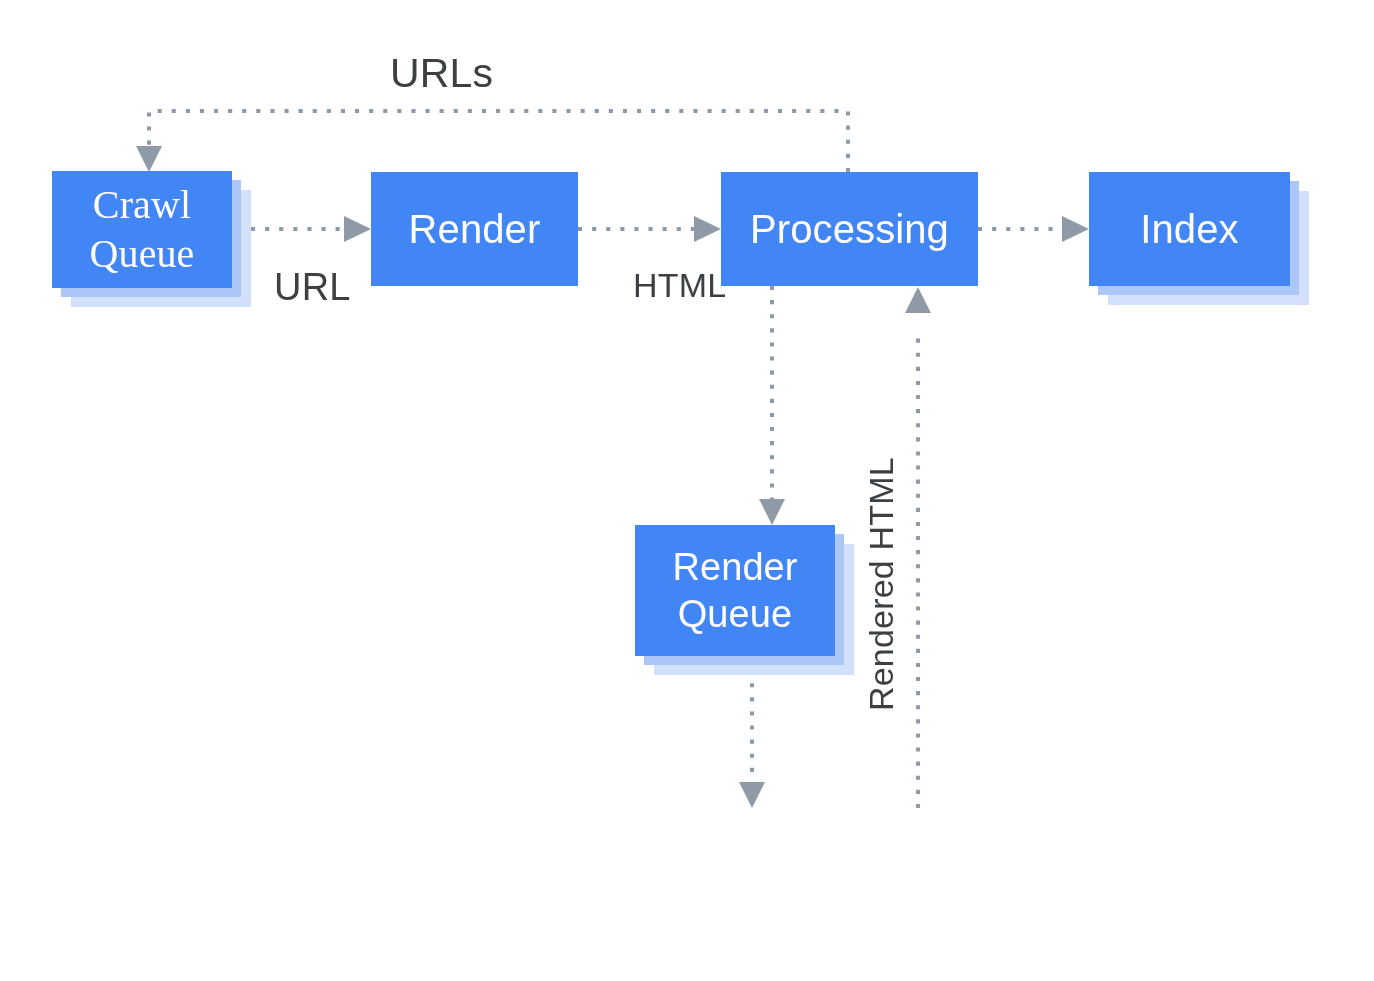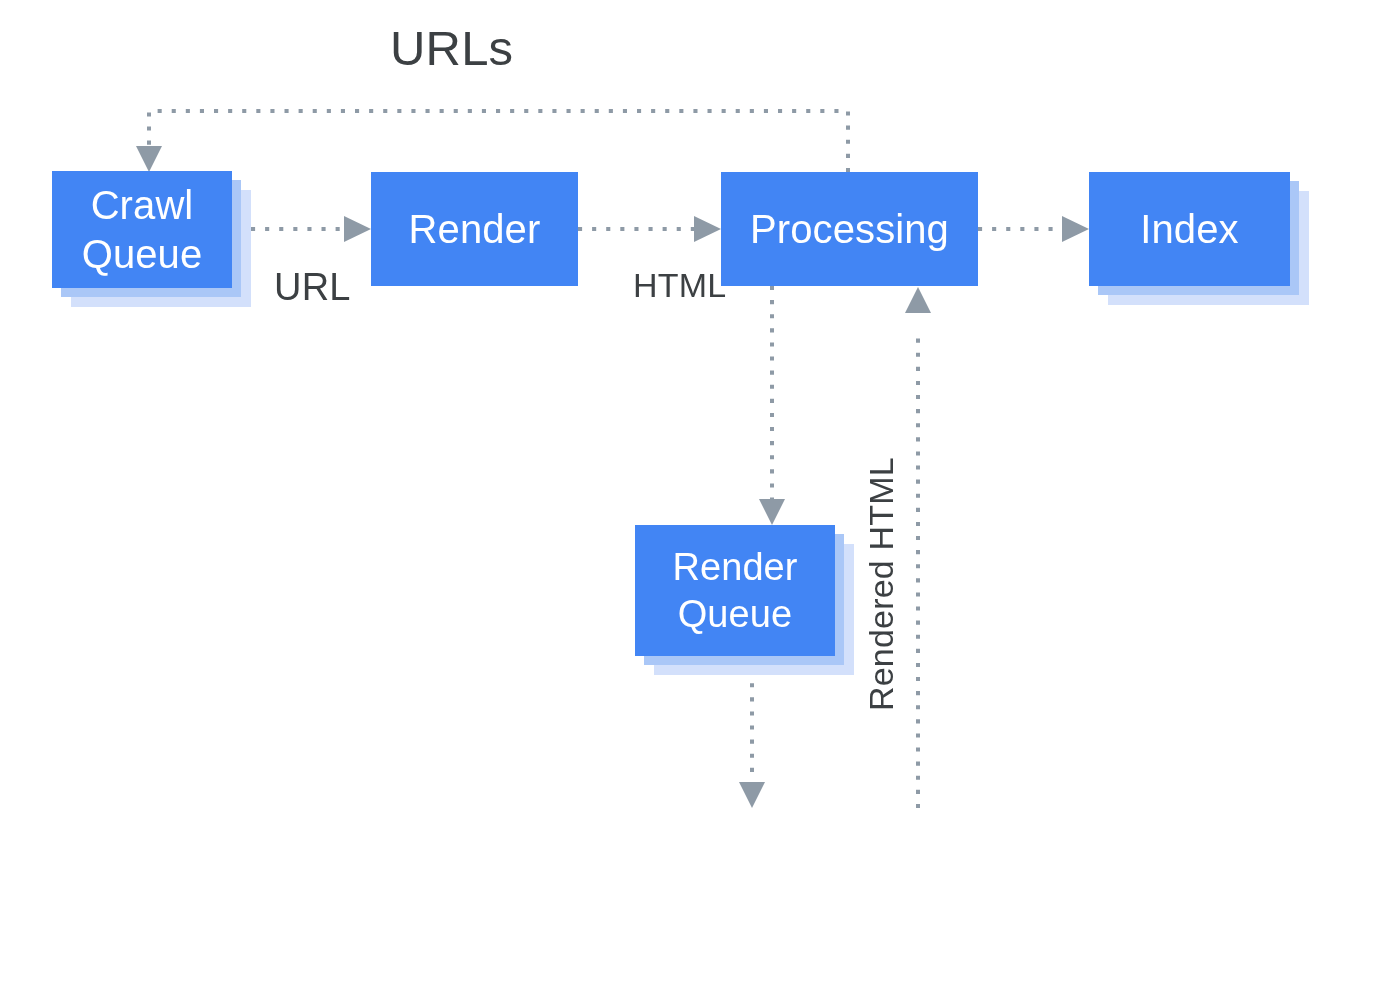--- a/index.html
+++ b/index.html
@@ -120,21 +120,21 @@
       <path class="wire" d="M752,657 L752,786"></path>
       <polygon class="head" points="752,808 739,782 765,782"></polygon>
     </g>
 
     <g>
       <path class="wire" d="M918,806 L918,330"></path>
       <polygon class="head" points="918,287 905,313 931,313"></polygon>
     </g>
   </svg>
 
-  <div class="node" style="left:52px; top:171px; width:180px; height:117px; font-size:40px;">
+  <div class="node" style="left:52px; top:171px; width:180px; height:117px; font-size:40px;font-family:Liberation Serif, serif;">
     <div class="shadow2"></div>
     <div class="shadow1"></div>
     <div class="face">
       <span>
         <span>Crawl</span><br>
         <span>Queue</span>
       </span>
     </div>
   </div>
 
@@ -159,21 +159,21 @@
     <div class="shadow1"></div>
     <div class="face">
       <span>
         <span>Render</span><br>
         <span>Queue</span>
       </span>
     </div>
   </div>
 
 
-  <div class="edge-label" style="left:390px; top:20px; font-size:49px;">URLs</div>
+  <div class="edge-label" style="left:390px; top:50px; font-size:41px;">URLs</div>
 
   <div class="edge-label" style="left:274px; top:266px; font-size:38px;">URL</div>
 
   <div class="edge-label" style="left:633px; top:266px; font-size:34px;">HTML</div>
 
   <div class="edge-label rot" style="left:862px; top:711px; font-size:34px;">Rendered HTML</div>
 
 </div>
 
 </body></html>

